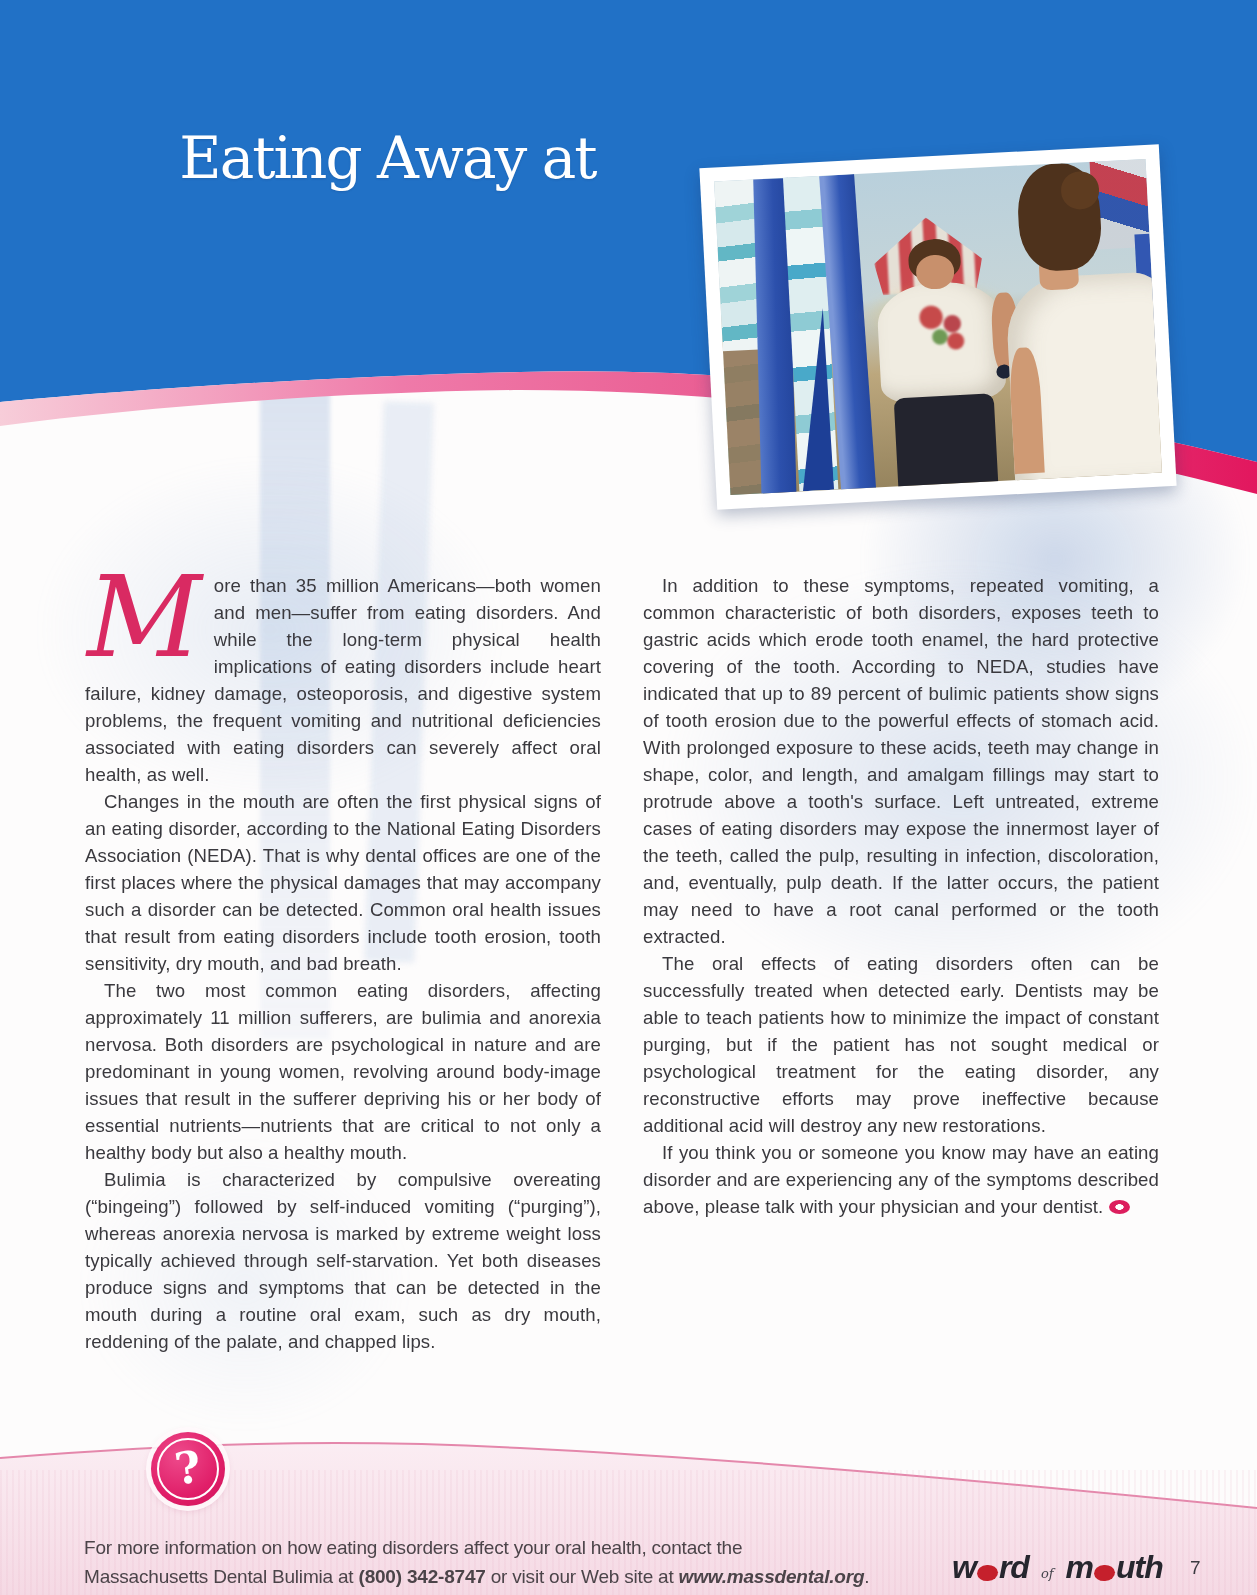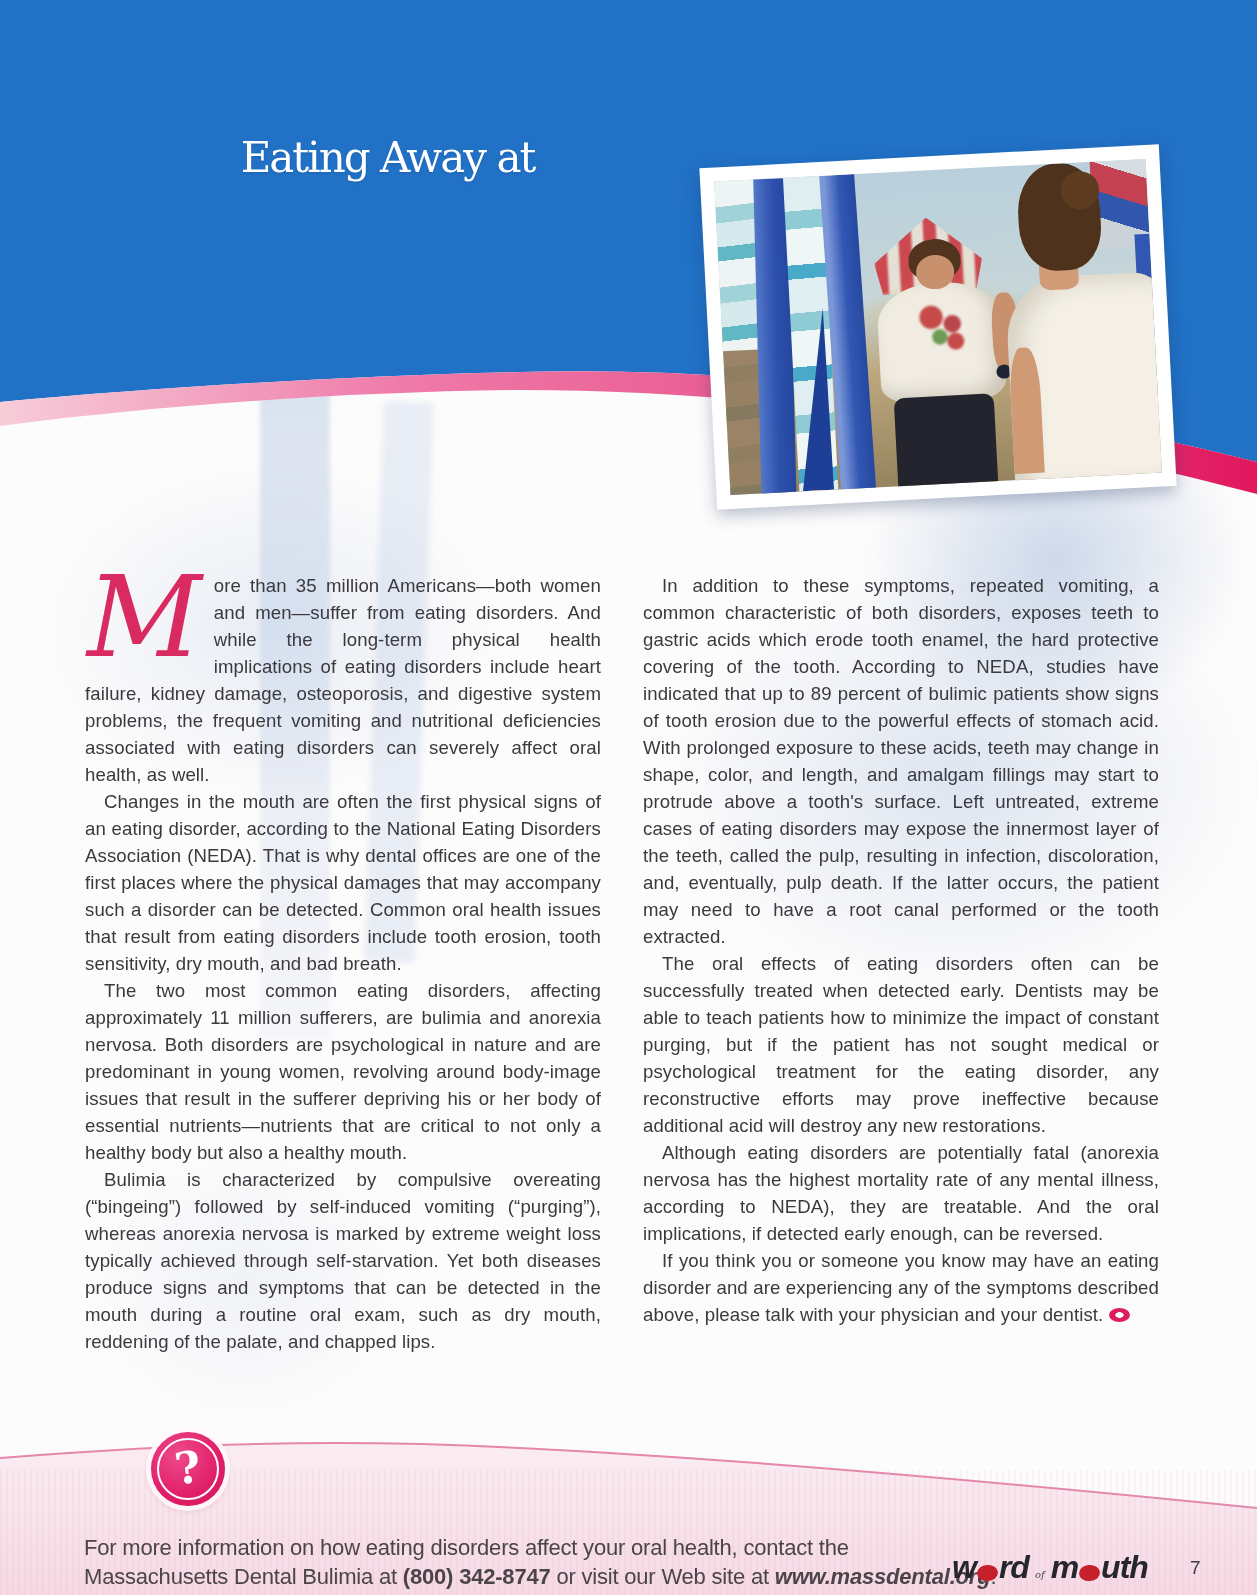--- a/index.html
+++ b/index.html
@@ -27,21 +27,21 @@
   .wm-low{left:80px; top:1140px; width:330px; height:290px;
     background:radial-gradient(ellipse, rgba(165,190,222,.15), rgba(165,190,222,0) 70%);
     filter:blur(8px);}
 
   
   .header-svg{position:absolute; left:0; top:0; z-index:1;}
   .page-title{
     position:absolute; left:55px; top:116px; width:665px; z-index:2;
     text-align:center; color:#ffffff;
     font-family:"DejaVu Serif", "Liberation Serif", serif;
-    font-size:42px; line-height:84px; letter-spacing:-2px; font-weight:500;
+    font-size:58px; line-height:84px; letter-spacing:-2px; font-weight:500;
     text-shadow:0 1px 2px rgba(20,60,120,.25);
   }
   
   .photo{
     position:absolute; left:708px; top:156px; width:460px; height:342px; z-index:3;
     background:#fff; padding:14px; box-sizing:border-box;
     transform:rotate(-3deg);
     box-shadow:0 6px 16px rgba(25,50,95,.30);
   }
   .photo-img{position:relative; width:100%; height:100%; overflow:hidden;
@@ -122,31 +122,31 @@
     border-radius:50%;
     box-shadow:0 0 0 5px rgba(255,250,252,.9), 0 2px 8px rgba(170,30,90,.35);
     display:flex; align-items:center; justify-content:center;
   }
   .badge::before{content:""; position:absolute; inset:6px; border:2.5px solid #ffffff; border-radius:50%;}
   .badge-q{
     font-family:"DejaVu Serif", serif; font-weight:bold; font-size:44px; color:#ffffff;
     transform:rotate(-8deg); line-height:1; margin-top:-2px;
   }
   .footer-info{position:absolute; left:84px; top:1533px; z-index:3;
-    color:#4b4449; font-size:22px; line-height:29px; letter-spacing:-.2px;}
+    color:#4b4449; font-size:19px; line-height:29px; letter-spacing:-.2px;}
   .footer-info .phone{font-weight:bold;}
   .footer-info .website{font-weight:bold; font-style:italic;}
   
   .logo{position:absolute; left:952px; top:1549px; z-index:3; display:flex; align-items:baseline;
     color:#26262e; font-style:italic; font-weight:bold; font-size:32px;
     font-family:"Liberation Sans", sans-serif; letter-spacing:-1px;}
   .logo-o{display:inline-block; width:21px; height:16px; background:#c5202c;
     border-radius:50%; transform:rotate(-4deg); margin:0 1px; align-self:center; margin-top:10px;}
-  .logo-of{font-family:"DejaVu Serif", serif; font-weight:normal; font-size:10px;
-    color:#44444c; margin:0 6px; letter-spacing:0;}
+  .logo-of{font-family:"DejaVu Serif", serif; font-weight:normal; font-size:13px;
+    color:#44444c; margin:0 12px; letter-spacing:0;}
   .page-number{position:absolute; left:1190px; top:1557px; z-index:3;
     font-size:19px; color:#3a3a40;}
 </style>
 </head>
 <body>
 
 <div class="page">
 
   <div class="wm wm-bar1"></div>
   <div class="wm wm-bar2"></div>
@@ -203,21 +203,20 @@
   <div class="article">
     <div class="col">
       <p class="first"><span class="dropcap">M</span><span>ore than 35 million Americans—both women and men—suffer from eating disorders. And while the long-term physical health implications of eating disorders include heart failure, kidney damage, osteoporosis, and digestive system problems, the frequent vomiting and nutritional deficiencies associated with eating disorders can severely affect oral health, as well.</span></p>
       <p>Changes in the mouth are often the first physical signs of an eating disorder, according to the National Eating Disorders Association (NEDA). That is why dental offices are one of the first places where the physical damages that may accompany such a disorder can be detected. Common oral health issues that result from eating disorders include tooth erosion, tooth sensitivity, dry mouth, and bad breath.</p>
       <p>The two most common eating disorders, affecting approximately 11 million sufferers, are bulimia and anorexia nervosa. Both disorders are psychological in nature and are predominant in young women, revolving around body-image issues that result in the sufferer depriving his or her body of essential nutrients—nutrients that are critical to not only a healthy body but also a healthy mouth.</p>
       <p>Bulimia is characterized by compulsive overeating (“bingeing”) followed by self-induced vomiting (“purging”), whereas anorexia nervosa is marked by extreme weight loss typically achieved through self-starvation. Yet both diseases produce signs and symptoms that can be detected in the mouth during a routine oral exam, such as dry mouth, reddening of the palate, and chapped lips.</p>
     </div>
     <div class="col">
       <p>In addition to these symptoms, repeated vomiting, a common characteristic of both disorders, exposes teeth to gastric acids which erode tooth enamel, the hard protective covering of the tooth. According to NEDA, studies have indicated that up to 89 percent of bulimic patients show signs of tooth erosion due to the powerful effects of stomach acid. With prolonged exposure to these acids, teeth may change in shape, color, and length, and amalgam fillings may start to protrude above a tooth's surface. Left untreated, extreme cases of eating disorders may expose the innermost layer of the teeth, called the pulp, resulting in infection, discoloration, and, eventually, pulp death. If the latter occurs, the patient may need to have a root canal performed or the tooth extracted.</p>
       <p>The oral effects of eating disorders often can be successfully treated when detected early. Dentists may be able to teach patients how to minimize the impact of constant purging, but if the patient has not sought medical or psychological treatment for the eating disorder, any reconstructive efforts may prove ineffective because additional acid will destroy any new restorations.</p>
-      <p>Although eating disorders are potentially fatal (anorexia nervosa has the highest mortality rate of any mental illness, according to NEDA), they are treatable. And the oral implications, if detected early enough, can be reversed.</p>
       <p><span>If you think you or someone you know may have an eating disorder and are experiencing any of the symptoms described above, please talk with your physician and your dentist.</span><span class="end-mark"></span></p>
     </div>
   </div>
 
   <svg class="footer-svg" width="1257" height="177" viewBox="0 0 1257 177">
     <defs>
       <linearGradient id="footband" x1="0" y1="0" x2="0" y2="1">
         <stop offset="0" stop-color="#fbedf3"></stop>
         <stop offset="1" stop-color="#f5d9e4"></stop>
       </linearGradient>

